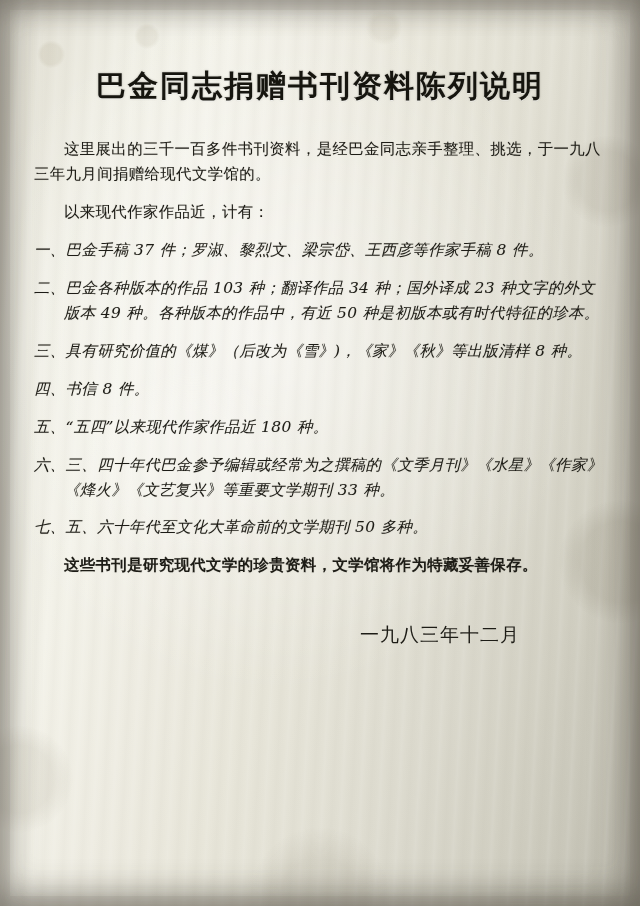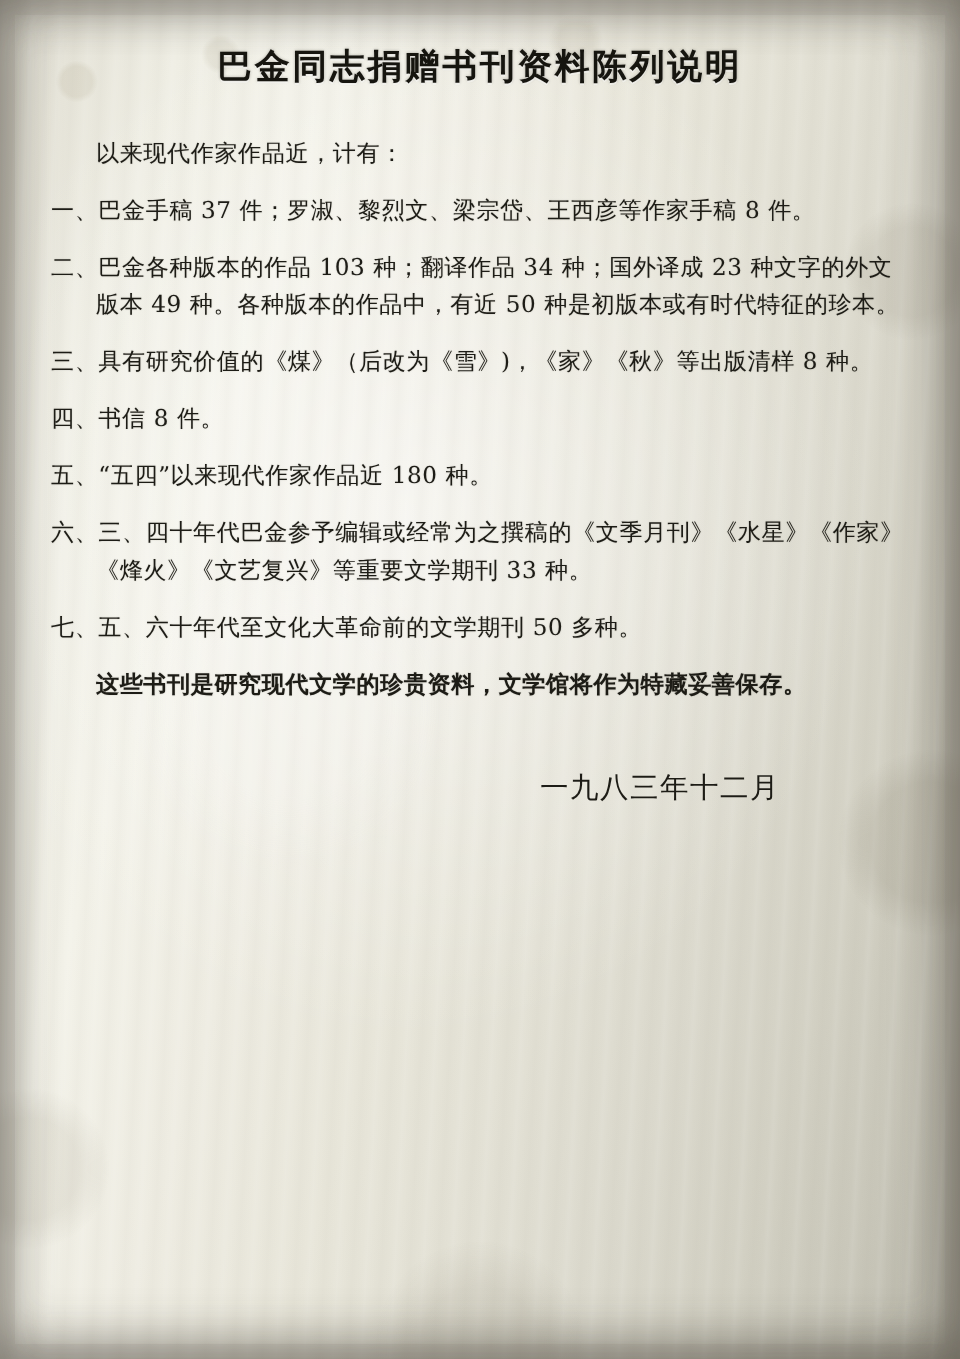--- a/index.html
+++ b/index.html
@@ -87,25 +87,25 @@
   #sheet {
     position: absolute;
     inset: 0;
     z-index: 6;
     padding: 0 34px;
     box-sizing: border-box;
     color: #1b1a16;
   }
 
   .title {
-    margin-top: 29px;
+    margin-top: 66px;
     text-align: center;
     font-family: Liberation Mono, monospace;
     font-weight: bold;
-    font-size: 23px;
+    font-size: 30px;
     letter-spacing: 2px;
     color: #16150f;
     text-shadow: 0 1px 0 rgba(255,255,255,0.5), 0 0 2px rgba(40,36,28,0.35);
   }
 
   .body {
     margin-top: 30px;
     font-family: "DejaVu Serif", serif;
     font-size: 15.4px;
     line-height: 1.62;
@@ -116,20 +116,21 @@
   .para {
     margin: 0 0 13px 0;
     text-shadow: 0 0 1px rgba(60,56,44,0.25);
   }
   .para.indent {
     text-indent: 30px;
   }
   .para.hang {
     padding-left: 30px;
     text-indent: -30px;
+    font-style: italic;
   }
   .para.tight {
     margin-bottom: 11px;
     font-weight: bold;
   }
 
   .date {
     margin: 44px 0 0 0;
     text-align: right;
     padding-right: 86px;
@@ -144,20 +145,21 @@
 
 <div id="photo">
   <div id="streaks"></div>
   <div id="grain"></div>
 
   <div id="sheet">
 
     <div class="title">巴金同志捐赠书刊资料陈列说明</div>
 
     <div class="body">
+      <p class="para indent">这里展出的三千一百多件书刊资料，是经巴金同志亲手整理、挑选，于一九八三年九月间捐赠给现代文学馆的。</p>
       <p class="para indent">以来现代作家作品近，计有：</p>
       <p class="para hang">一、巴金手稿 37 件；罗淑、黎烈文、梁宗岱、王西彦等作家手稿 8 件。</p>
       <p class="para hang">二、巴金各种版本的作品 103 种；翻译作品 34 种；国外译成 23 种文字的外文版本 49 种。各种版本的作品中，有近 50 种是初版本或有时代特征的珍本。</p>
       <p class="para hang">三、具有研究价值的《煤》（后改为《雪》)，《家》《秋》等出版清样 8 种。</p>
       <p class="para hang">四、书信 8 件。</p>
       <p class="para hang">五、“五四”以来现代作家作品近 180 种。</p>
       <p class="para hang">六、三、四十年代巴金参予编辑或经常为之撰稿的《文季月刊》《水星》《作家》《烽火》《文艺复兴》等重要文学期刊 33 种。</p>
       <p class="para hang">七、五、六十年代至文化大革命前的文学期刊 50 多种。</p>
       <p class="para indent tight">这些书刊是研究现代文学的珍贵资料，文学馆将作为特藏妥善保存。</p>
     </div>

